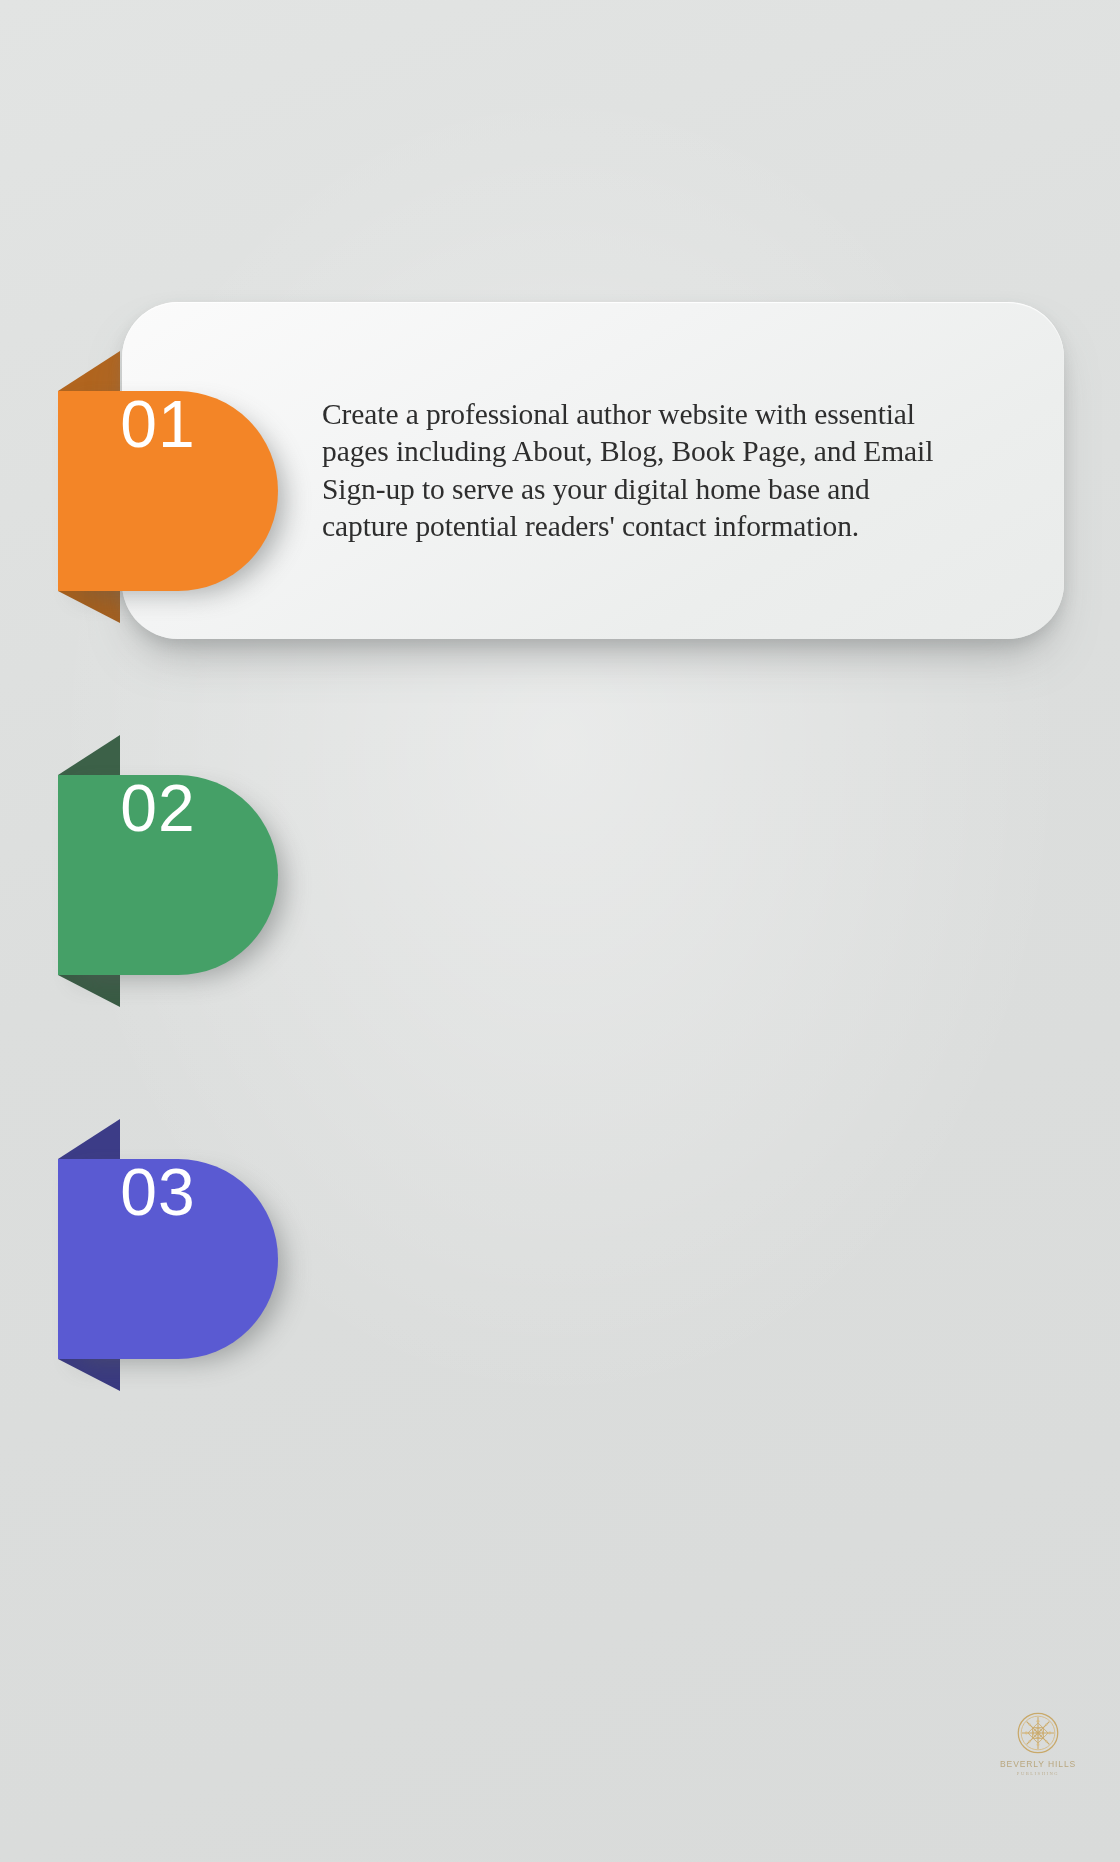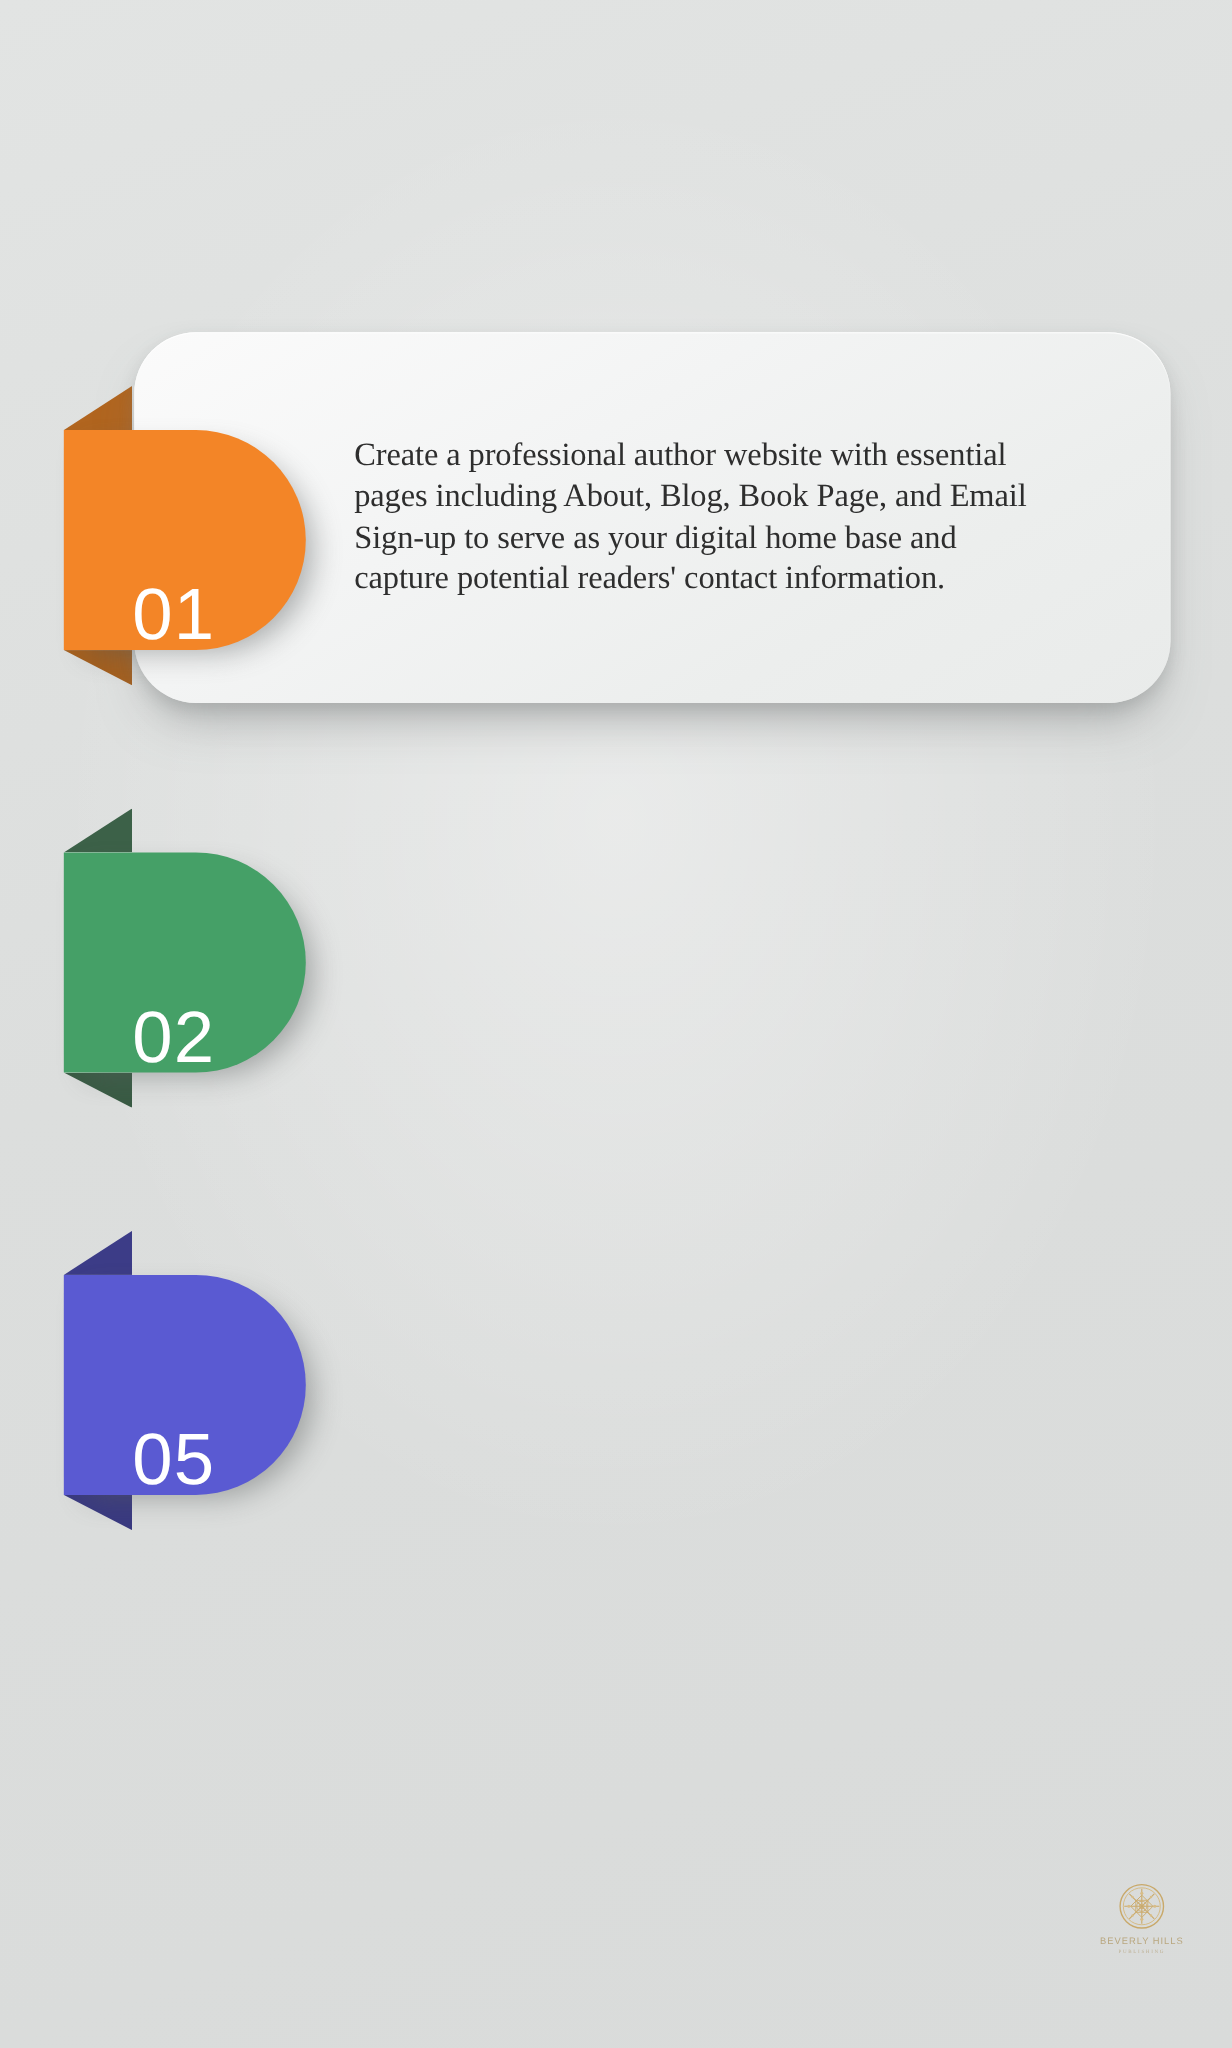--- a/index.html
+++ b/index.html
@@ -81,21 +81,21 @@
   }
 
   
   .badge {
     position: absolute;
     left: 58px;
     width: 220px;
     height: 200px;
     border-radius: 0 100px 100px 0;
     display: flex;
-    align-items: flex-end;
+    align-items: flex-start;
     justify-content: center;
     box-shadow: 14px 10px 26px -8px rgba(90,95,95,0.48);
   }
   .badge-1 { top: 391px; background: #f38527; }
   .badge-2 { top: 775px; background: #45a067; }
   .badge-3 { top: 1159px; background: #5a5ad2; }
 
   .badge-num {
     color: #ffffff;
     font-size: 66px;
@@ -180,21 +180,21 @@
 
   <div class="badge badge-2">
     <span class="badge-num">02</span>
   </div>
 
   <div class="fold fold-top fold-3-top"></div>
   <div class="fold fold-bot fold-3-bot"></div>
 
 
   <div class="badge badge-3">
-    <span class="badge-num">05</span>
+    <span class="badge-num">03</span>
   </div>
 
   <div class="logo">
     <svg class="logo-mark" viewBox="0 0 100 100">
       <circle cx="50" cy="50" r="47" fill="none" stroke="#c9a96a" stroke-width="3"></circle>
       <circle cx="50" cy="50" r="40" fill="none" stroke="#d5b87e" stroke-width="2"></circle>
       <g stroke="#c9a96a" stroke-width="2.4" fill="none">
         <path d="M50 12 L50 88 M12 50 L88 50"></path>
         <path d="M23 23 L77 77 M77 23 L23 77"></path>
       </g>

